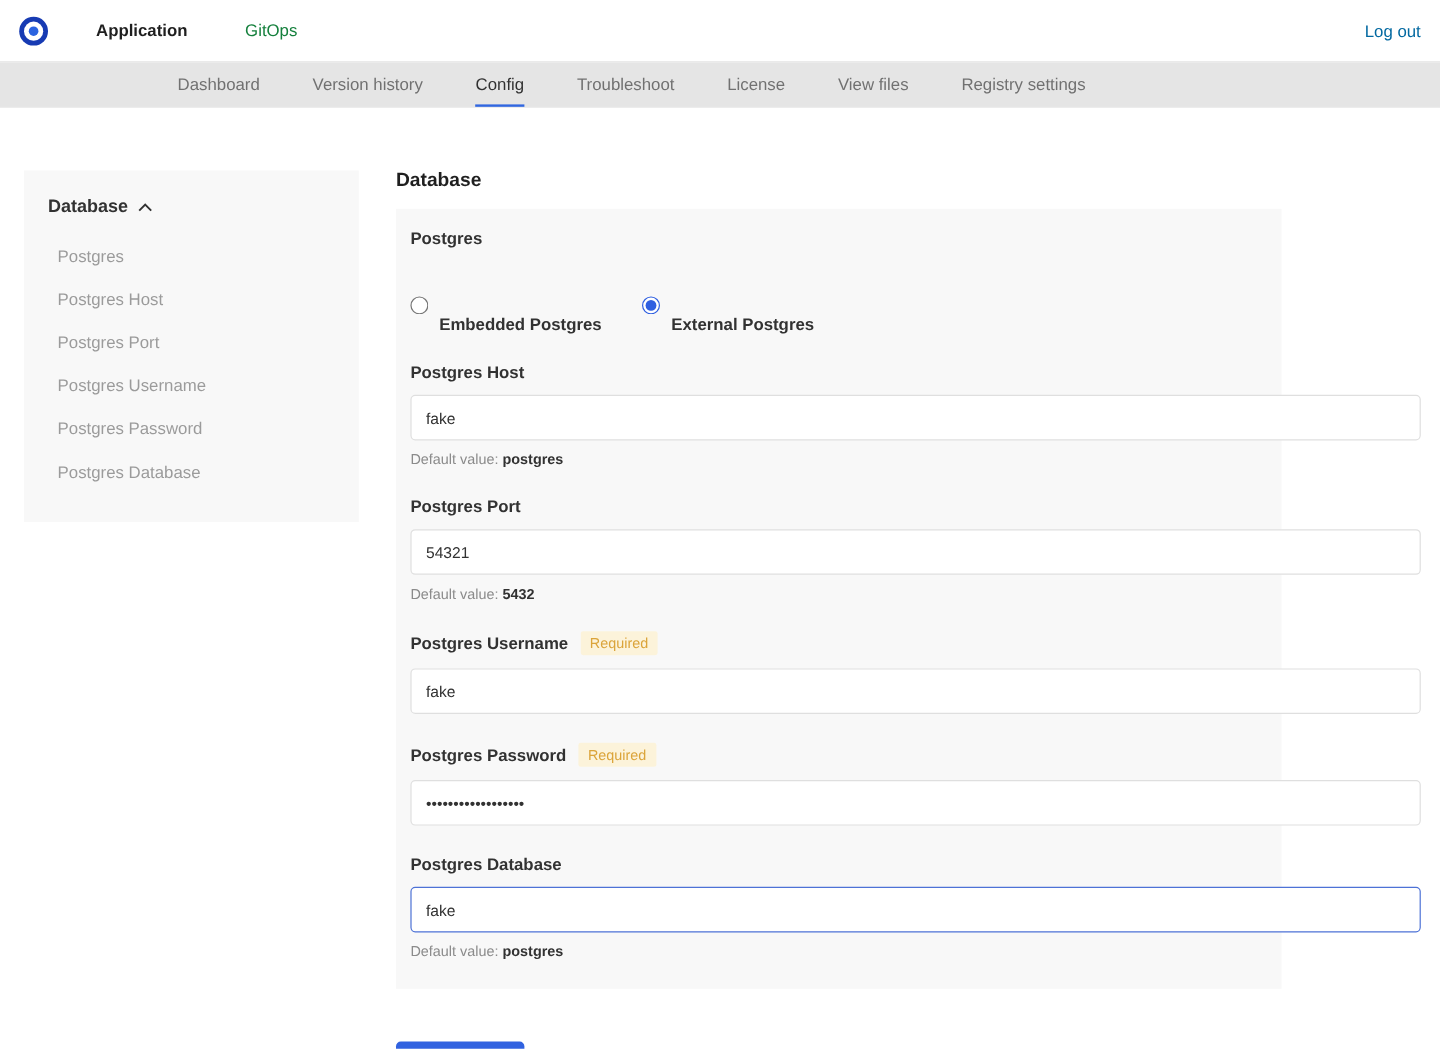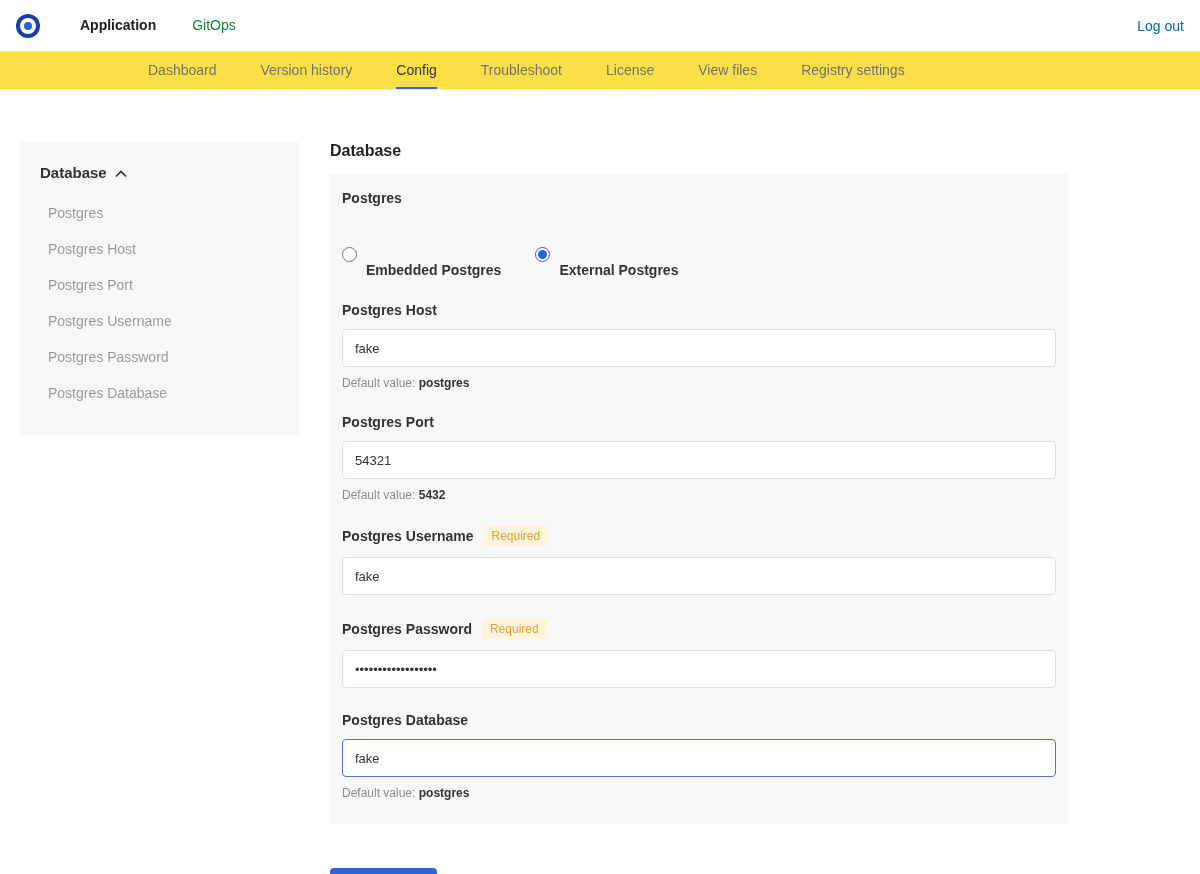--- a/index.html
+++ b/index.html
@@ -8,32 +8,32 @@
 
   
   .header { height:52px; background:#fff; border-bottom:1px solid #e5e5e5;
     display:flex; align-items:center; padding:0 16px; }
   .logo { width:24px; height:24px; border-radius:50%; background:#173bb3;
     position:relative; flex:0 0 auto; }
   .logo .ring { position:absolute; left:4px; top:4px; width:16px; height:16px;
     border-radius:50%; background:#ffffff; }
   .logo .dot { position:absolute; left:8px; top:8px; width:8px; height:8px;
     border-radius:50%; background:#2b63e0; }
-  .header-tabs { display:flex; align-items:flex-start; margin-left:40px; gap:36px; height:100%; }
+  .header-tabs { display:flex; align-items:flex-start; margin-left:40px; gap:48px; height:100%; }
   .htab { font-size:14px; color:#15803d; cursor:pointer; height:100%;
     display:flex; align-items:center; border-bottom:2px solid transparent; }
   .htab.active { color:#1f1f1f; font-weight:700; }
   .header-right { margin-left:auto; display:flex; align-items:center; gap:22px; }
   .add-app-btn { background:#fff; border:1px solid #3066e0; color:#3066e0;
     font-weight:700; font-size:13px; padding:8px 18px; border-radius:18px;
     cursor:pointer; font-family:inherit; }
   .logout { font-size:14px; color:#0369a1; cursor:pointer;margin-left:35px; }
 
   
-  .subnav { height:38px; background:#fde047; border-bottom:1px solid #ececec;
+  .subnav { height:38px; background:#e5e5e5; border-bottom:1px solid #ececec;
     display:flex; align-items:stretch; gap:44px; padding-left:148px; }
   .stab { font-size:14px; color:#717171; display:flex; align-items:center;
     cursor:pointer; border-bottom:2px solid transparent; }
   .stab.active { color:#323232; border-bottom-color:#3066e0; }
 
   
   .main { display:flex; padding:52px 20px 0 20px; }
 
   .sidebar { width:279px; background:#f8f8f8; padding:22px 20px 24px 20px;
     align-self:flex-start; }
@@ -51,21 +51,21 @@
   .radio-row { margin-top:24px; display:flex; align-items:center; gap:34px; }
   .radio-opt { display:flex; align-items:center; gap:9px; cursor:pointer; }
   .radio-opt input { width:15px; height:15px; accent-color:#2f5fe0; cursor:pointer; }
   .radio-opt .rlabel { font-size:14px; font-weight:700; color:#323232;margin-top:32px; }
 
   .field { margin-top:24px; }
   .field-label-row { display:flex; align-items:center; gap:10px; }
   .field-label { font-size:14px; font-weight:700; color:#323232; }
   .req-badge { font-size:12px; color:#dba43a; background:#fcf3da;
     padding:3px 8px; border-radius:2px; }
-  .field input.txt { margin-top:11px; width:714px; height:38px; background:#fff;
+  .field input.txt { margin-top:11px; width:842px; height:38px; background:#fff;
     border:1px solid #dfdfdf; border-radius:4px; padding:0 12px; font-size:13px;
     color:#323232; font-family:inherit; outline:none; }
   .field input.txt.focused { border-color:#4d72d6; }
   .default-hint { margin-top:9px; font-size:12px; color:#8b8b8b; }
   .default-hint b { color:#323232; font-weight:700; }
 
   .save-btn { margin:44px 0 0 0; background:#3162e0; color:#fff; border:none;
     border-radius:4px; font-size:13px; font-weight:700; padding:10px 17px;
     cursor:pointer; font-family:inherit; }
   .chev { display:inline-block; }

